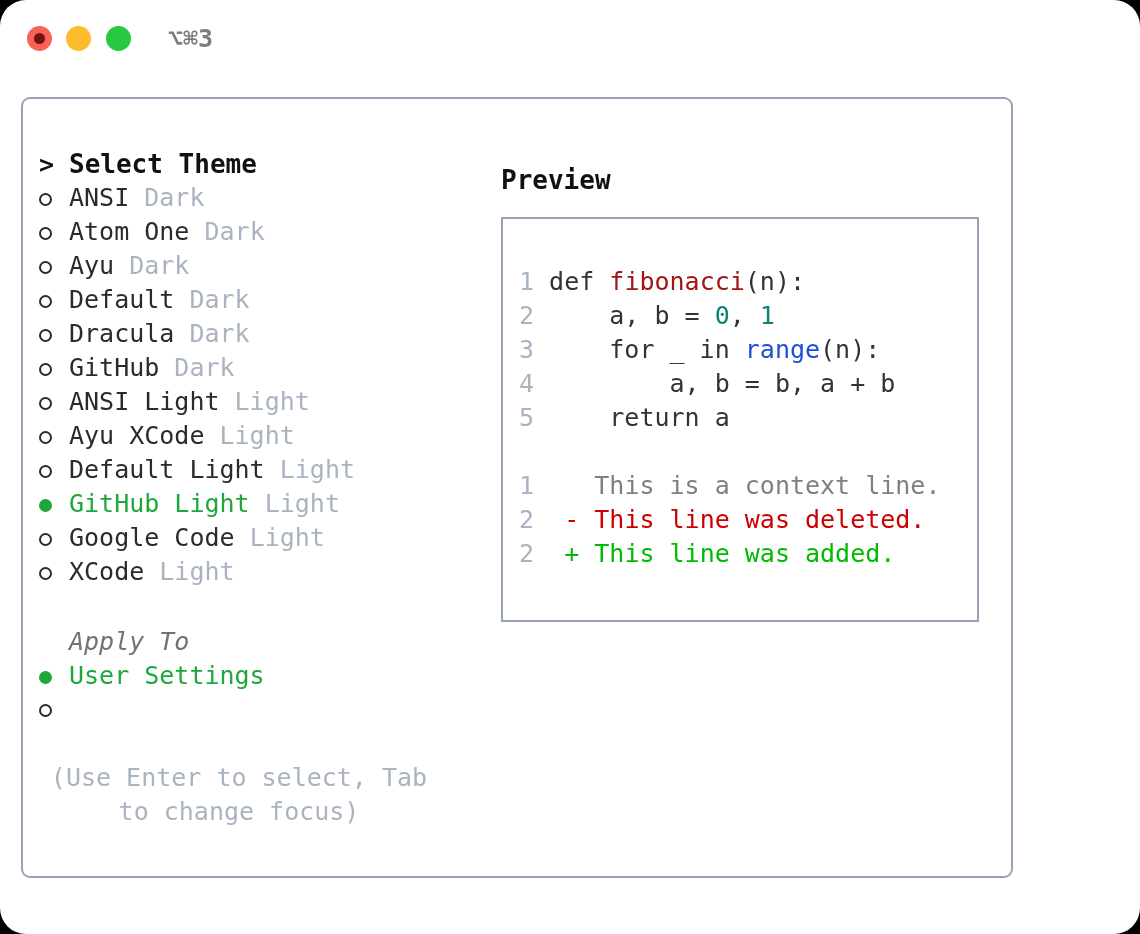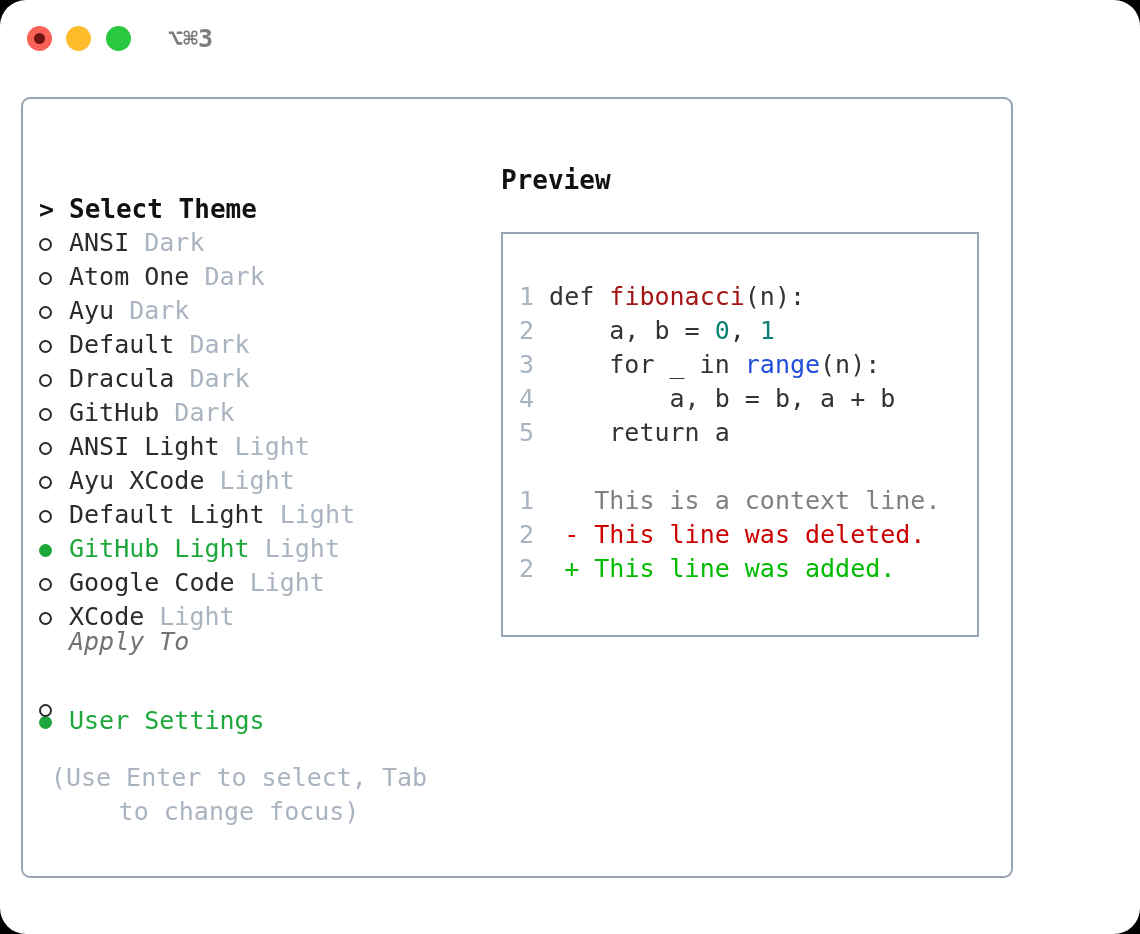--- a/index.html
+++ b/index.html
@@ -117,21 +117,21 @@
     border-radius: 50%;
     border: 2px solid #2b2b2b;
     box-sizing: border-box;
     background: transparent;
   }
   .radio.on {
     background: #1ea83c;
     border-color: #1ea83c;
   }
 
-  .label      { color: #2b2b2b; margin-top: 45px; }
+  .label      { color: #2b2b2b; }
   .label.bold { font-weight: bold; color: #111111; font-size: 26px; }
   .label.sel  { color: #1ea83c; }
   .tag        { color: #aab3c0; }
 
   #section-apply {
     margin-top: 36px;
   }
   .apply-head {
     padding-left: 30px;
     color: #737373;
@@ -159,21 +159,21 @@
     width: 500px;
   }
   #preview-title {
     font-size: 26px;
     font-weight: bold;
     color: #111111;
     line-height: 34px;
     white-space: pre;
   }
   #preview-box {
-    margin-top: 35px;
+    margin-top: 20px;
     width: 478px;
     height: 405px;
     border: 2px solid #98a4b4;
     box-sizing: border-box;
     background: #ffffff;
     position: relative;
   }
   #code {
     position: absolute;
     left: 16px;

